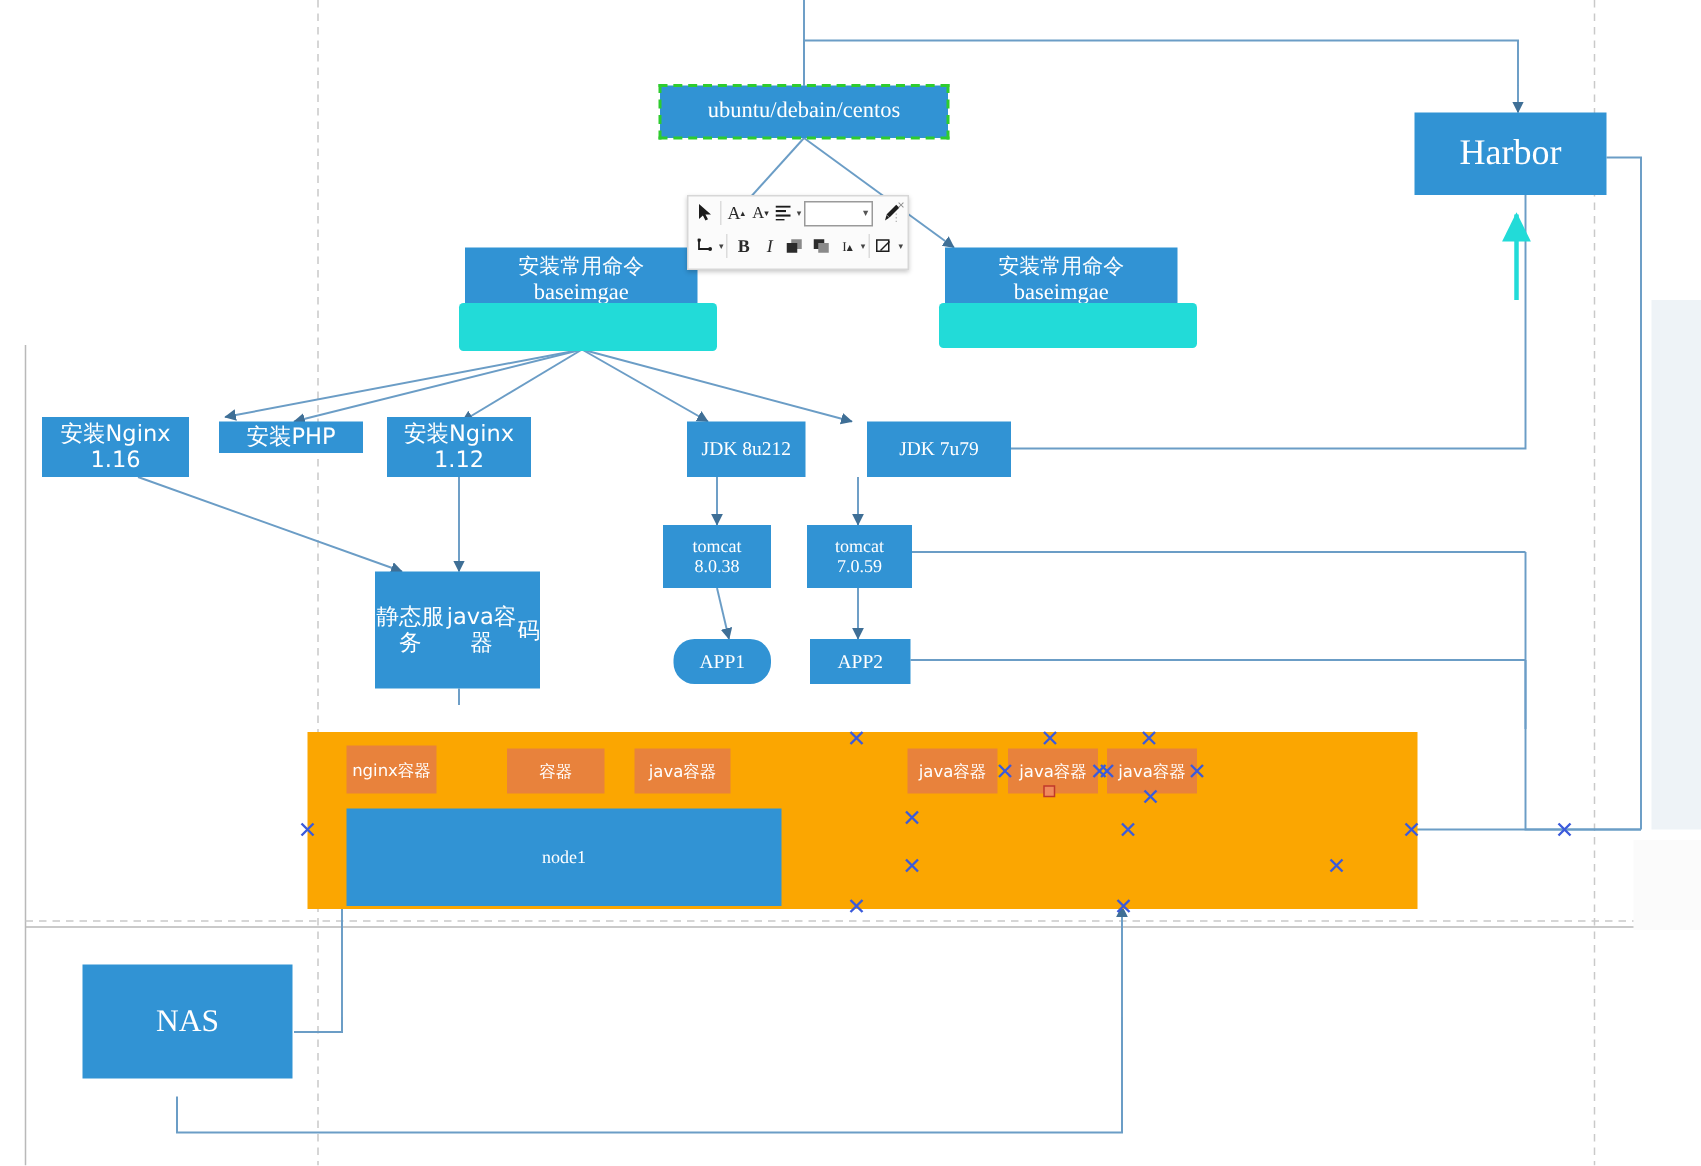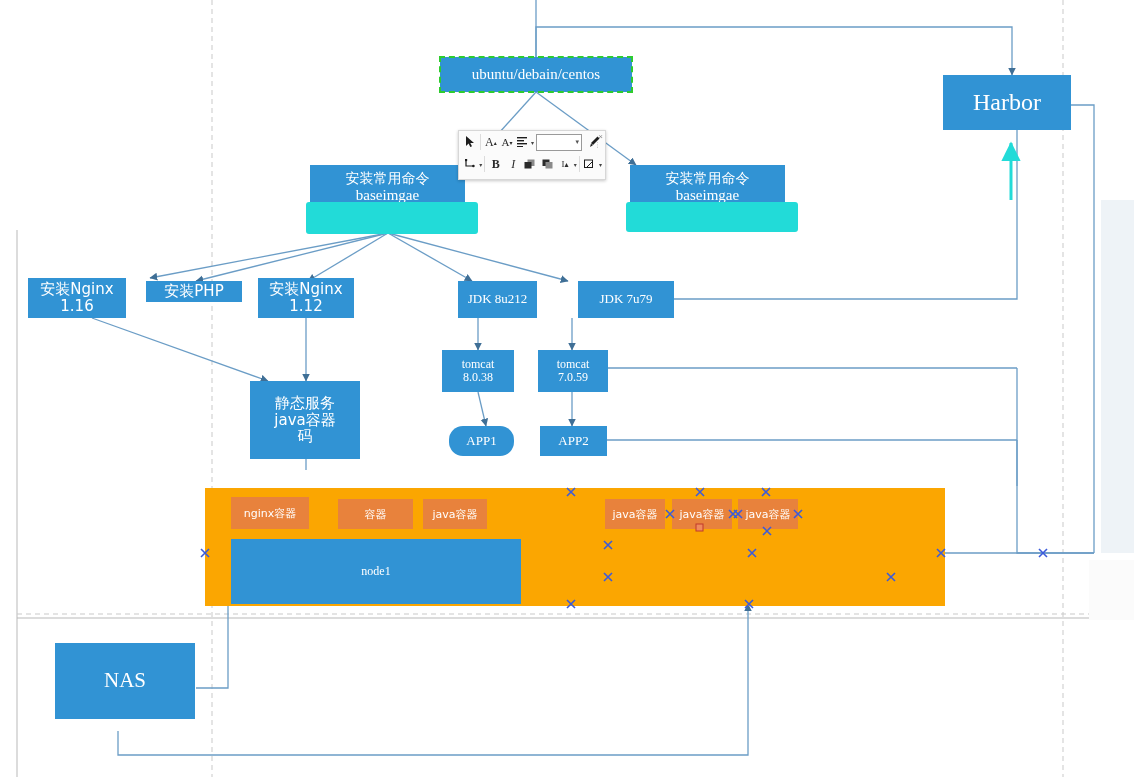--- a/index.html
+++ b/index.html
@@ -146,21 +146,21 @@
 
   <div class="node cjk" style="left:146px;top:281px;width:96px;height:21px;font-size:15px;text-align:right;">
     <span>安装PHP</span>
   </div>
 
   <div class="node cjk" style="left:258px;top:278px;width:96px;height:40px;font-size:15px;flex-direction:column;">
     <span>安装Nginx</span>
     <span>1.12</span>
   </div>
 
-  <div class="node cjk" style="left:250px;top:381px;width:110px;height:78px;font-size:15px;flex-direction:column;">
+  <div class="node cjk" style="left:250px;top:381px;width:110px;height:78px;font-size:15px;flex-direction:row;">
     <span>静态服务</span>
     <span>java容器</span>
     <span>码</span>
   </div>
 
   <div class="node" style="left:439px;top:281px;width:79px;height:37px;font-size:13px;margin-left:19px;">
     <span>JDK 8u212</span>
   </div>
   <div class="node" style="left:534px;top:281px;width:96px;height:37px;font-size:13px;margin-left:44px;">
     <span>JDK 7u79</span>
@@ -175,24 +175,24 @@
     <span>7.0.59</span>
   </div>
 
   <div class="node" style="left:449px;top:426px;width:65px;height:30px;font-size:13px;border-radius:14px;">
     <span>APP1</span>
   </div>
   <div class="node" style="left:540px;top:426px;width:67px;height:30px;font-size:13px;">
     <span>APP2</span>
   </div>
 
-  <div class="ctr" style="left:231px;top:497px;width:78px;height:32px;">
+  <div class="ctr" style="left:231px;top:497px;width:60px;height:32px;">
     <span>nginx容器</span>
   </div>
-  <div class="ctr" style="left:338px;top:499px;width:75px;height:30px;">
+  <div class="ctr" style="left:338px;top:499px;width:65px;height:30px;">
     <span>容器</span>
   </div>
   <div class="ctr" style="left:423px;top:499px;width:64px;height:30px;">
     <span>java容器</span>
   </div>
 
   <div class="node" style="left:231px;top:539px;width:290px;height:65px;font-size:12px;">
     <span>node1</span>
   </div>
 

